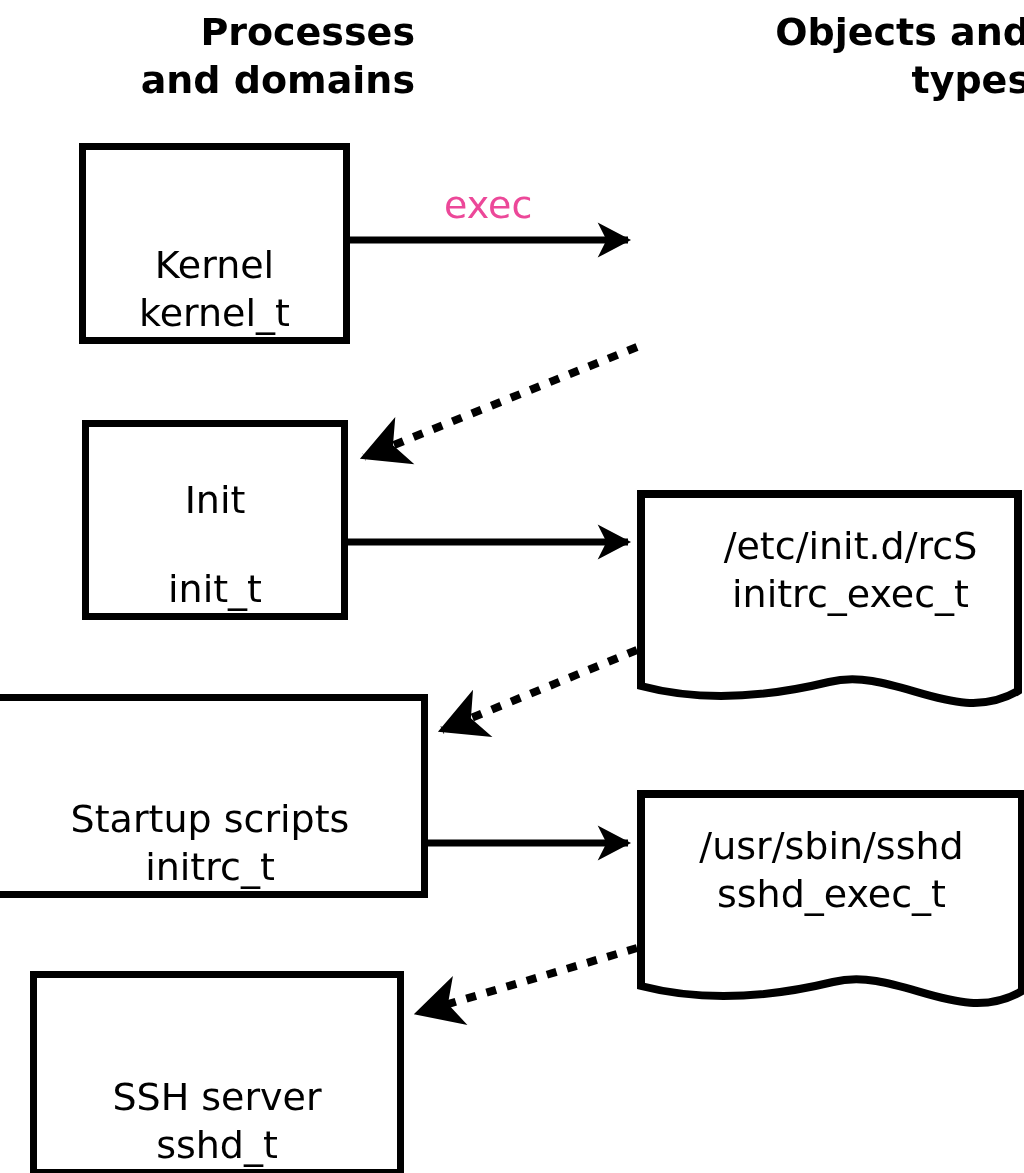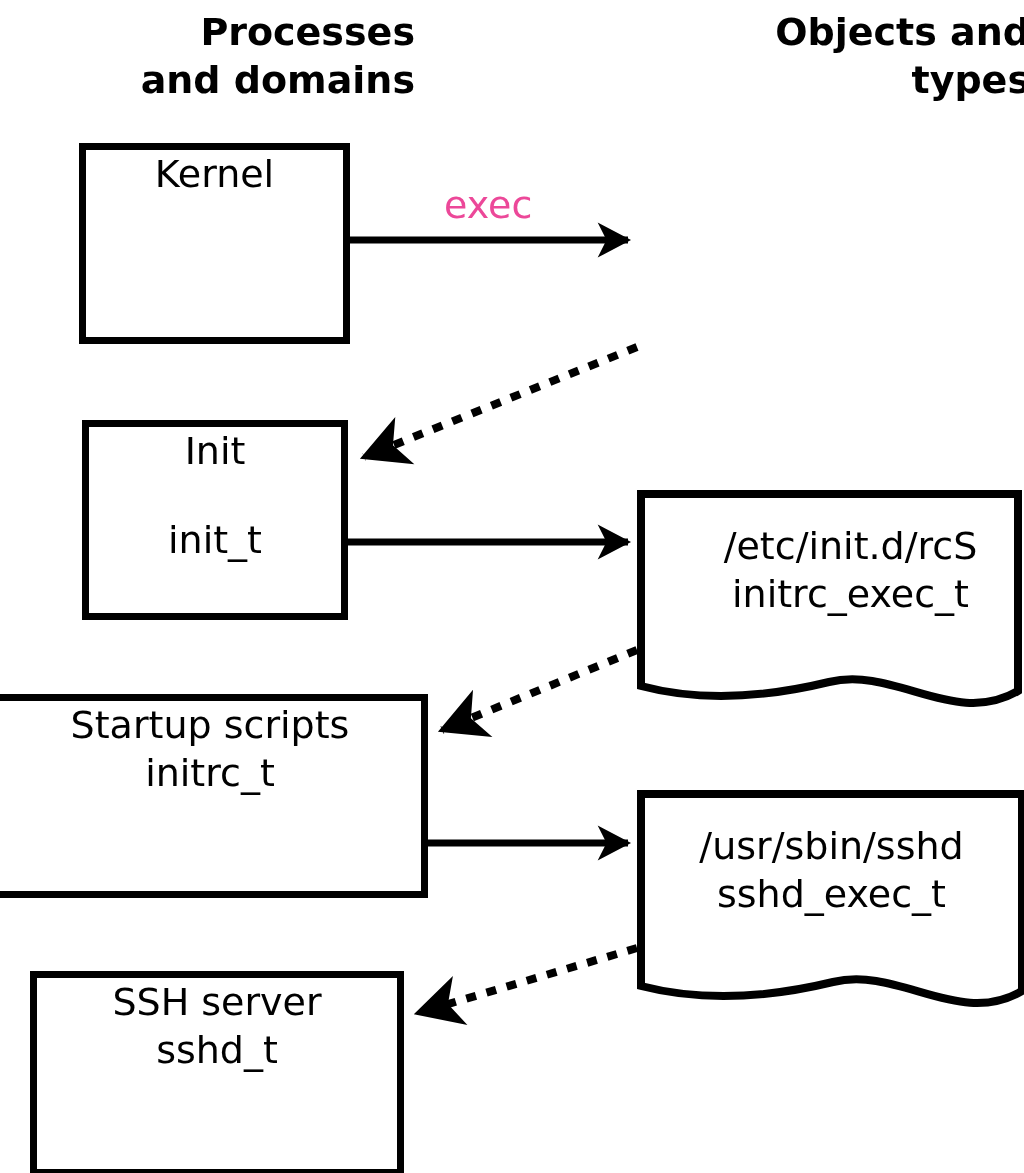--- a/index.html
+++ b/index.html
@@ -37,21 +37,21 @@
     width: 400px;
   }
   .proc-box {
     position: absolute;
     box-sizing: border-box;
     border: 7px solid #000000;
     background: #ffffff;
     display: flex;
     flex-direction: column;
     align-items: center;
-    justify-content: flex-start;
+    justify-content: flex-end;
     color: #000000;
     font-size: 38px;
     line-height: 48px;
     text-align: center;
   }
   .proc-box .line {
     display: block;
     white-space: nowrap;
   }
   #box-kernel   { left: 79px;  top: 143px;  width: 271px; height: 201px; }
@@ -147,20 +147,21 @@
 
     <g>
       <line x1="637" y1="948" x2="418" y2="1013" stroke="#000000" stroke-width="8" stroke-dasharray="10 11" stroke-linecap="butt" marker-end="url(#dotted-head)"></line>
     </g>
   </svg>
 
   <div class="edge-label" id="label-exec">exec</div>
 
   <div class="proc-box" id="box-kernel">
     <span class="line">Kernel</span>
+    <span class="line">kernel_t</span>
   </div>
 
   <div class="proc-box" id="box-init">
     <span class="line">Init</span>
     <span class="line">init_t</span>
   </div>
 
   <div class="proc-box" id="box-initrc">
     <span class="line">Startup scripts</span>
     <span class="line">initrc_t</span>

